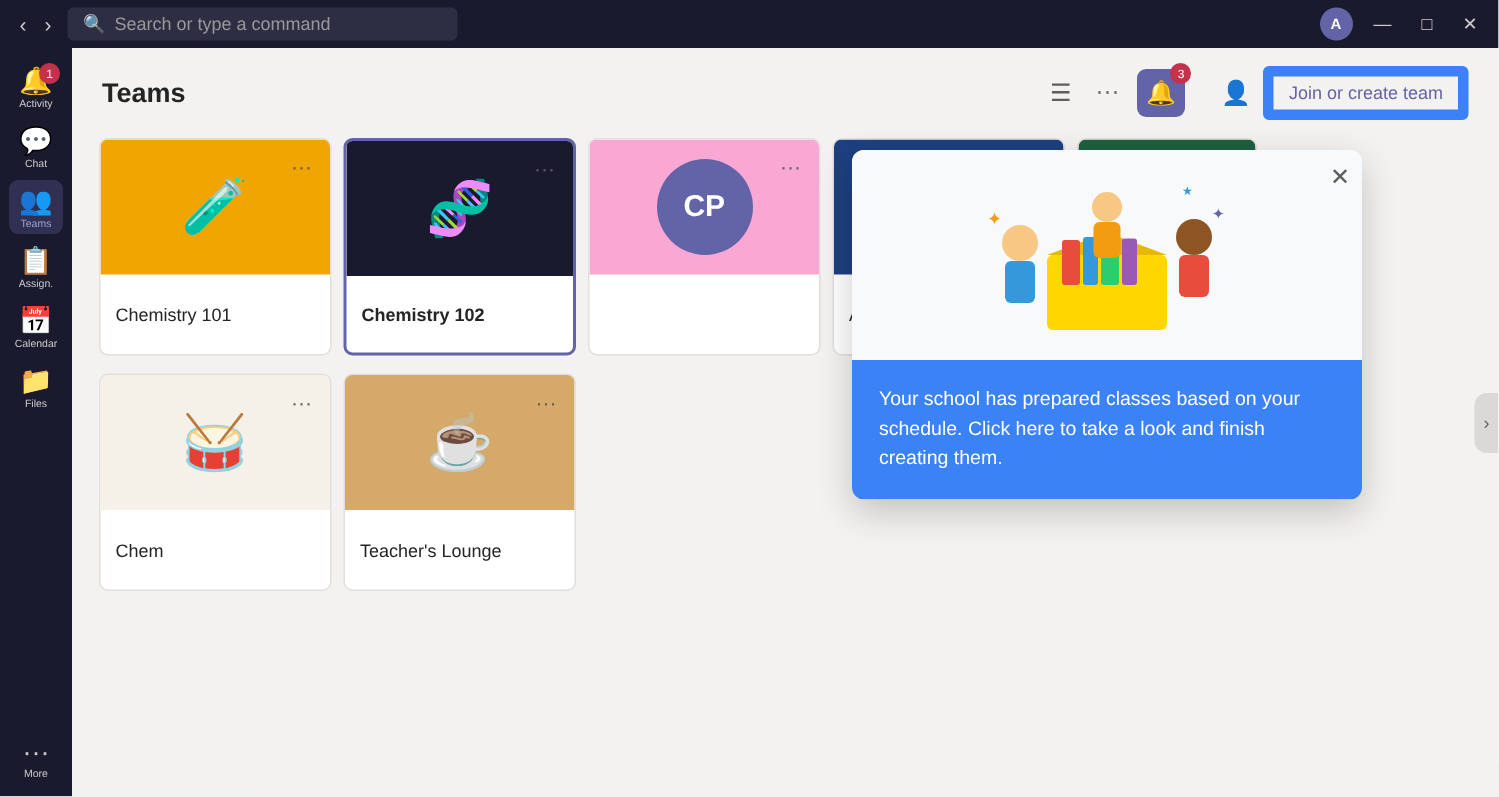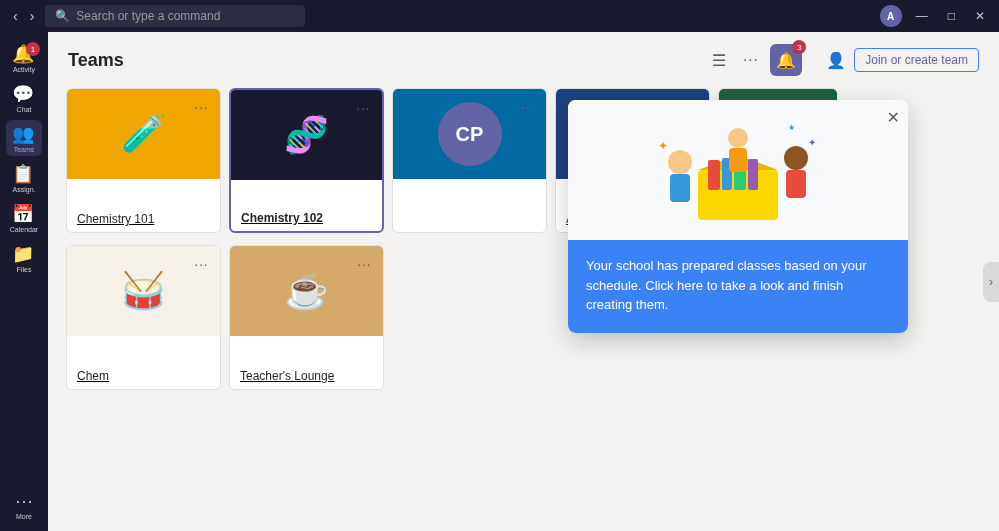--- a/index.html
+++ b/index.html
@@ -173,21 +173,21 @@
       color: #605e5c;
       font-size: 16px;
       padding: 4px;
       border-radius: 4px;
       display: flex;
       align-items: center;
       gap: 4px;
     }
     .join-btn {
       background: none;
-      border: 1px solid #3b82f6;
+      border: 7px solid #3b82f6;
       color: #6264a7;
       font-size: 12px;
       padding: 4px 10px;
       border-radius: 4px;
       cursor: pointer;
       font-weight: 500;
     }
 
     
     .notif-btn {
@@ -260,24 +260,23 @@
       align-items: center;
       justify-content: center;
       background: #e8e8e8;
       overflow: hidden;
       position: relative;
       flex-shrink: 0;
     }
     .team-card-footer {
       padding: 6px 10px;
       display: flex;
-      align-items: flex-end;
+      align-items: center;
       justify-content: space-between;
       flex: 1;
-      text-decoration: underline;
     }
     .team-name {
       font-size: 12px;
       font-weight: 500;
       color: #252424;
       flex: 1;
       white-space: nowrap;
       overflow: hidden;
       text-overflow: ellipsis;
     }
@@ -482,21 +481,21 @@
         <div class="team-card-image" style="background:#1a1a2e;">
           <span style="font-size:36px;">🧬</span>
         </div>
         <div class="team-card-footer">
           <span class="team-name bold">Chemistry 102</span>
         </div>
       </div>
 
       <div class="team-card">
         <button class="card-more-icon">···</button>
-        <div class="team-card-image" style="background:#0369a1;">
+        <div class="team-card-image" style="background:#f9a8d4;">
           <div class="initials-badge">CP</div>
         </div>
       </div>
 
       <div class="team-card">
         <button class="card-more-icon">···</button>
         <div class="team-card-image" style="background:#1e4080;">
           <span style="font-size:36px;">🔬</span>
         </div>
         <div class="team-card-footer">

